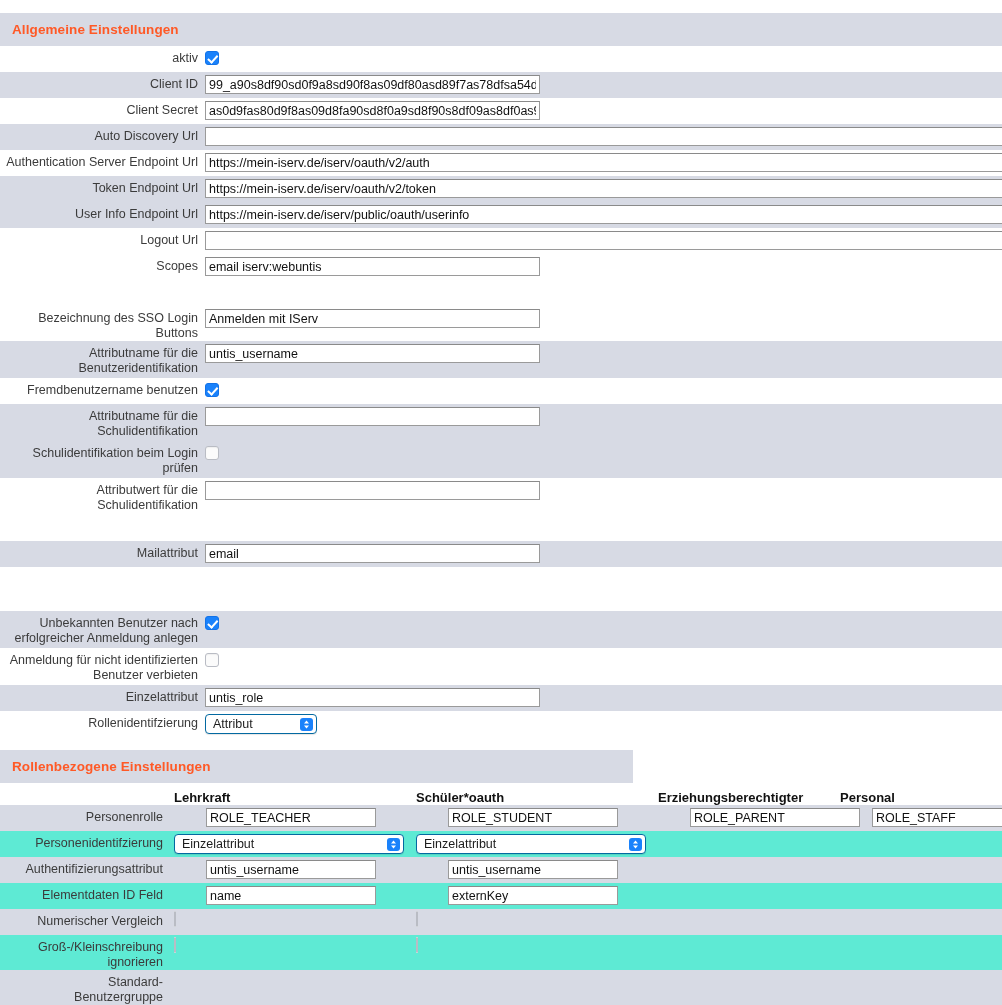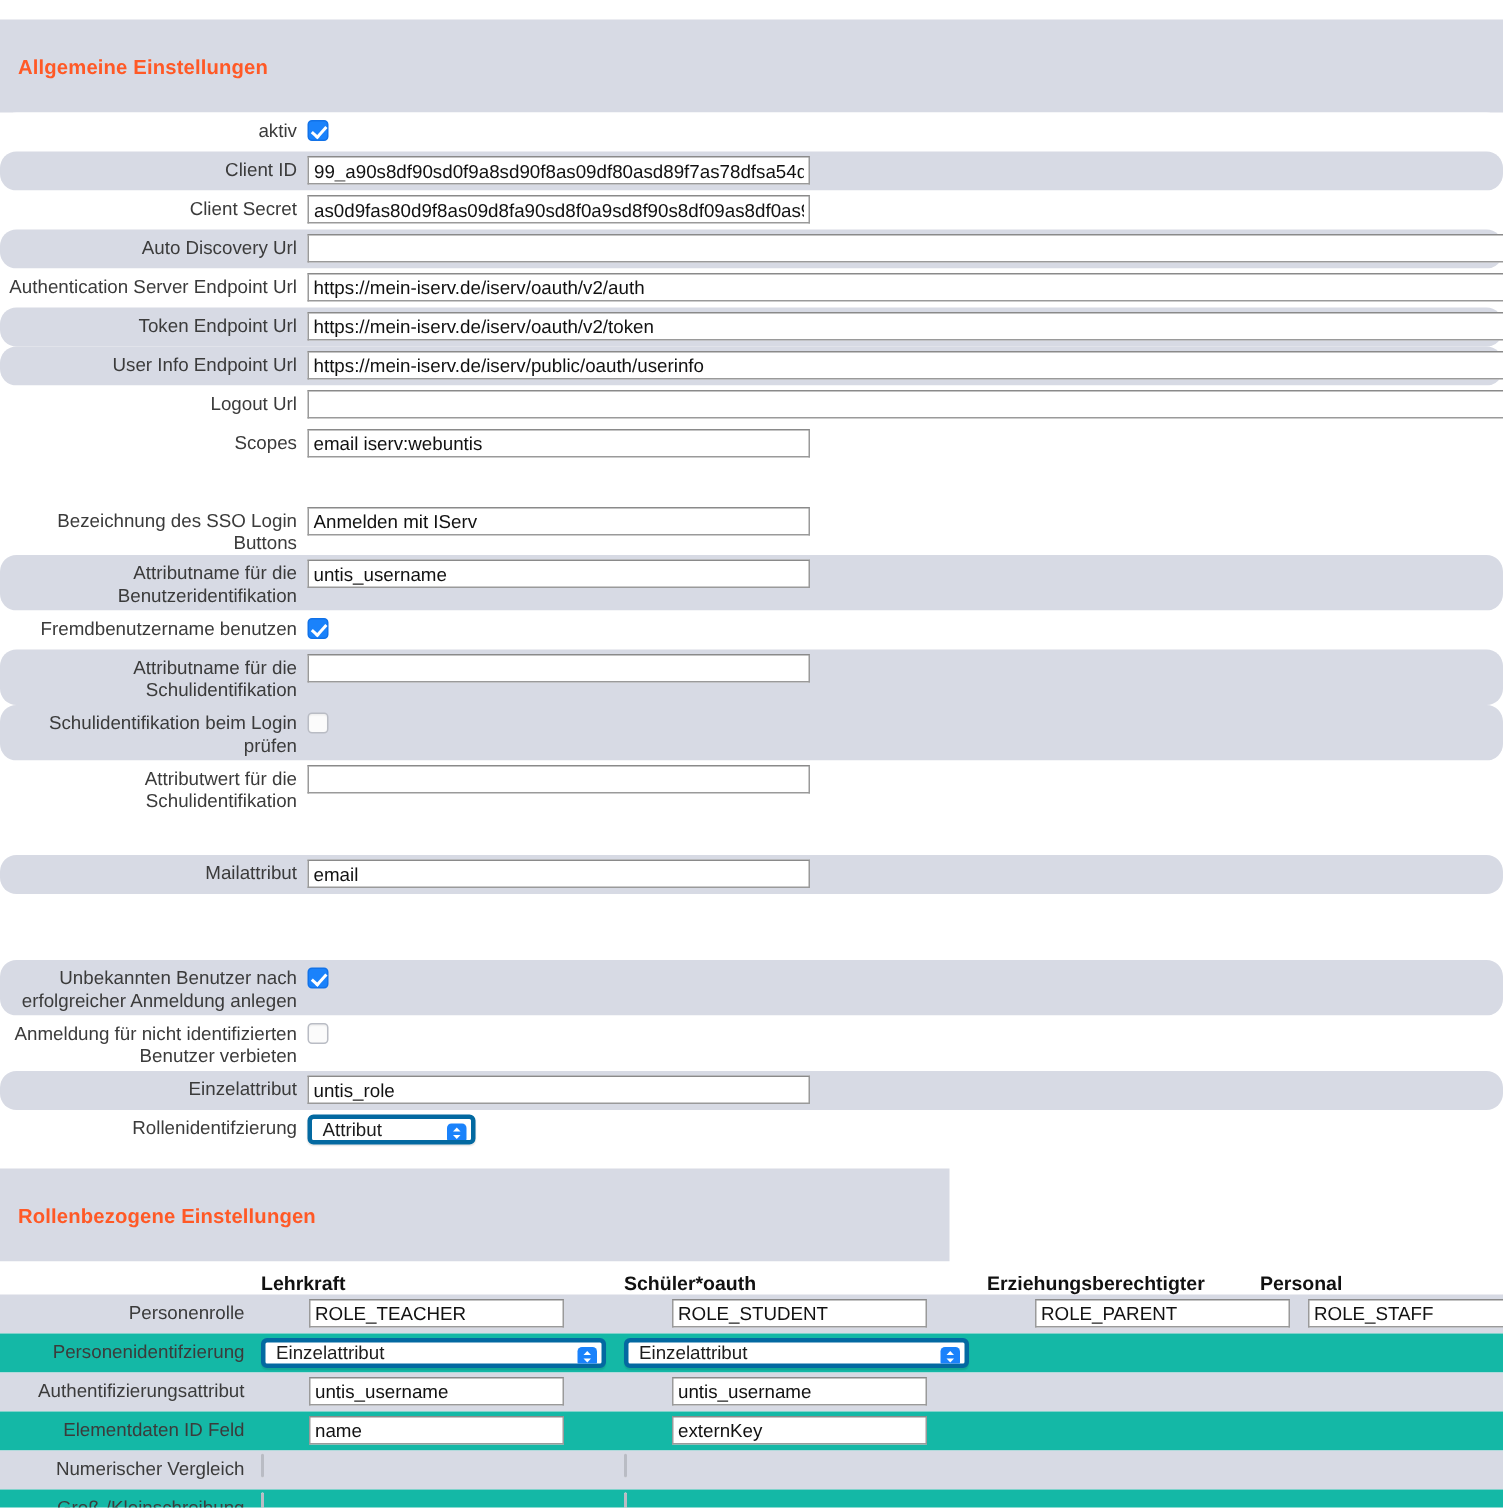--- a/index.html
+++ b/index.html
@@ -15,21 +15,21 @@
     color: #333333;
     overflow: hidden;
     position: relative;
   }
 
   .page { position: relative; width: 1002px; }
 
   
   .section-band {
     background: #d7dae4;
-    height: 62px;
+    height: 33px;
     display: flex;
     align-items: center;
     padding-left: 12px;
     box-sizing: border-box;
   }
   .section-band.full { width: 1002px; }
   .section-band.partial { width: 633px; }
   .section-title {
     color: #ff5926;
     font-weight: bold;
@@ -38,21 +38,20 @@
   }
 
   
   .row {
     display: flex;
     align-items: flex-start;
     min-height: 26px;
     box-sizing: border-box;
     background: #ffffff;
     position: relative;
-    border-radius: 11px;
   }
   .row.alt { background: #d7dae4; }
   .row.tall { min-height: 37px; }
 
   .spacer { height: 26px; background: #ffffff; }
   .spacer.h12 { height: 13px; }
   .spacer.h18 { height: 18px; }
 
   .lbl {
     width: 205px;
@@ -118,21 +117,21 @@
     width: 3.5px;
     height: 7.5px;
     border: solid #ffffff;
     border-width: 0 2px 2px 0;
     transform: rotate(42deg);
   }
 
   
   .sel {
     height: 20px;
-    border: 3px solid #0369a1;
+    border: 1px solid #0369a1;
     border-radius: 4px;
     background: #ffffff;
     box-shadow: 0 1px 1px rgba(0,0,0,.10);
     box-sizing: border-box;
     position: relative;
     display: flex;
     align-items: center;
     padding: 0 22px 0 7px;
     font-size: 12.5px;
     color: #1c1c1c;
@@ -166,21 +165,21 @@
     display: block;
   }
   .sel.w112 { width: 112px; }
   .sel.w230 { width: 230px; }
 
   
   .rt-row {
     display: flex;
     align-items: flex-start;
     min-height: 26px;
-    background: #14b8a6;
+    background: #5eead4;
     box-sizing: border-box;
   }
   .rt-row.alt { background: #d7dae4; }
   .rt-row.tall { min-height: 35px; }
   .rt-lbl {
     width: 150px;
     text-align: right;
     padding-right: 7px;
     padding-top: 5px;
     box-sizing: border-box;

